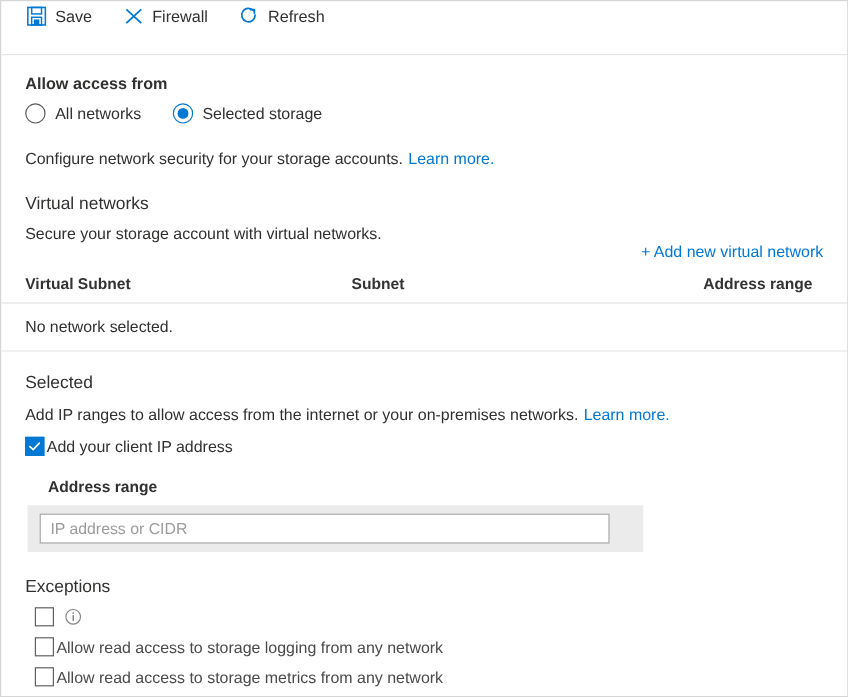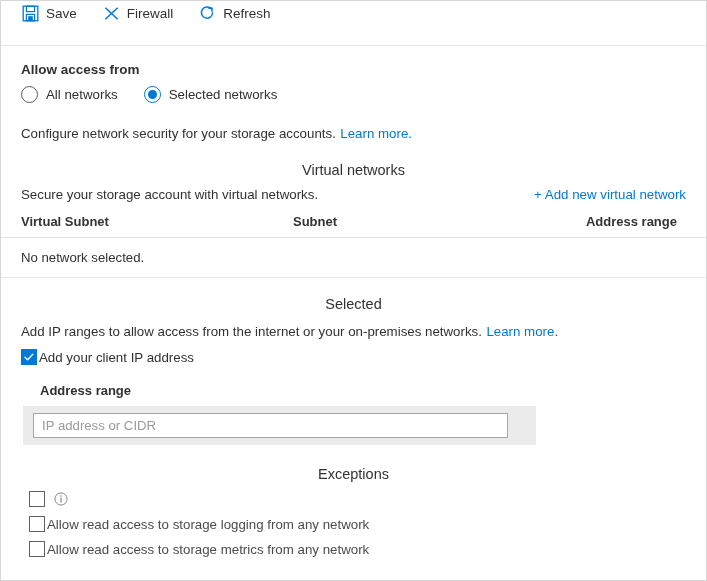--- a/index.html
+++ b/index.html
@@ -63,21 +63,20 @@
 
   .section-label {
     font-size: 13.5px;
     color: #323130;
     font-weight: bold;
   }
   .section-heading {
     font-size: 14.5px;
     color: #323130;
     font-weight: normal;
-    text-align: center;
   }
   .body-text {
     font-size: 13.3px;
     color: #323130;
   }
   .link {
     color: #0078d4;
     cursor: pointer;
     font-size: 13.3px;
     text-decoration: none;
@@ -122,20 +121,21 @@
   .radio-label { font-size: 13.3px; color: #323130; }
 
   .desc-row { margin-top: 21px; }
 
   
   .vnet-title { margin-top: 20px; }
   .vnet-sub-row {
     margin-top: 9px;
     display: flex;
     align-items: baseline;
+    flex-direction: column;
   }
   .vnet-links {
     margin-left: auto;
     display: flex;
     align-items: baseline;
     gap: 22px;
   }
 
   
   .table { margin-top: 12px; }
@@ -283,21 +283,21 @@
 
         <div class="radio-item">
           <span class="radio-outer"></span>
           <span class="radio-label">All networks</span>
         </div>
 
         <div class="radio-item">
           <span class="radio-outer checked">
             <span class="radio-dot"></span>
           </span>
-          <span class="radio-label">Selected networks</span>
+          <span class="radio-label">Selected storage</span>
         </div>
 
       </div>
     </div>
 
     <div class="pad desc-row">
       <span class="body-text">Configure network security for your storage accounts.</span>
       <span class="link">Learn more.</span>
     </div>
 

